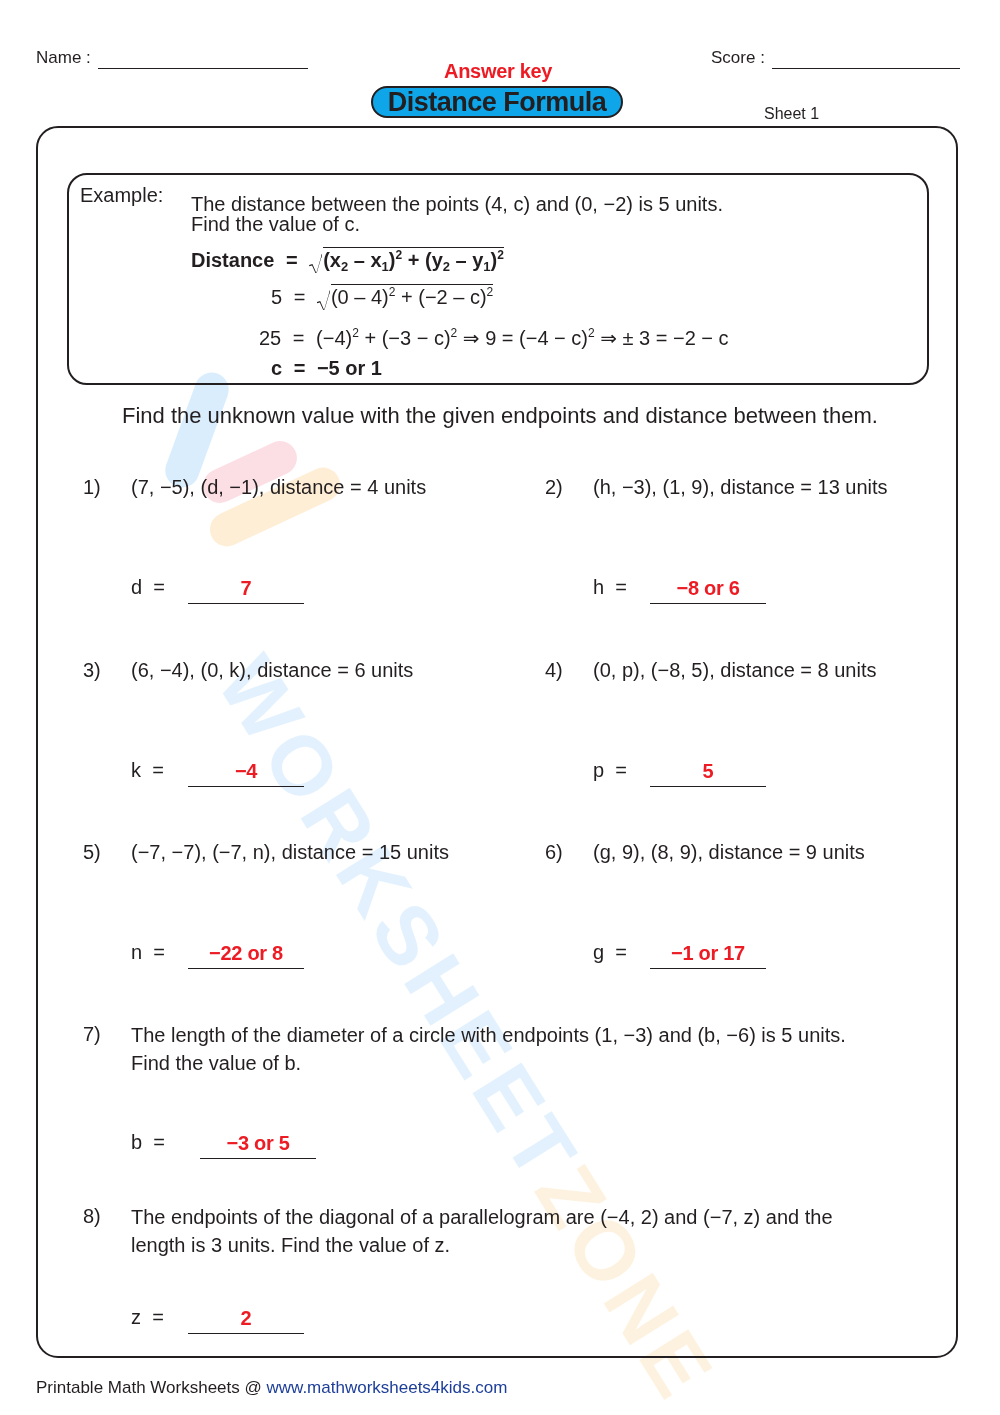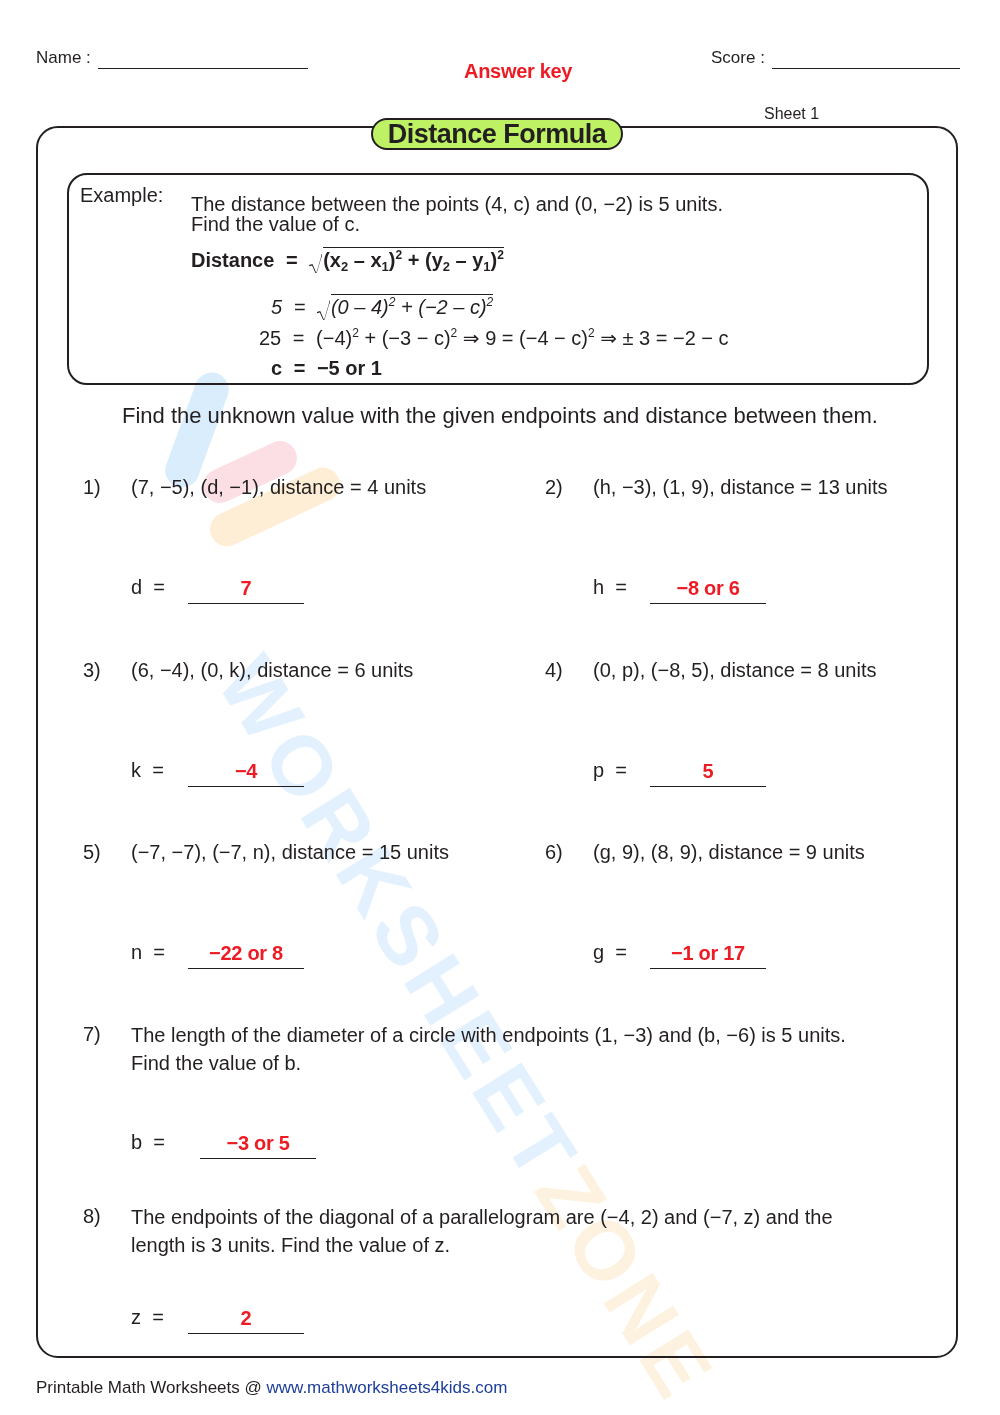--- a/index.html
+++ b/index.html
@@ -14,22 +14,22 @@
     .hdr-line { border-bottom: 1.5px solid #231f20; height: 0; }
     .answer-key { font-size: 20px; font-weight: bold; color: #ed1c24; letter-spacing: -0.3px; }
     .sheet-label { font-size: 16px; color: #231f20; }
 
     
     .frame {
       left: 36px; top: 126px; width: 922px; height: 1232px;
       border: 2px solid #231f20; border-radius: 22px; box-sizing: border-box;
     }
     .title-pill {
-      left: 371px; top: 118px; width: 252px; height: 32px;
-      border: 2px solid #231f20; border-radius: 16px; background: #bef264;
+      left: 371px; top: 86px; width: 252px; height: 32px;
+      border: 2px solid #231f20; border-radius: 16px; background: #0ea5e9;
       box-sizing: border-box; display: flex; align-items: center; justify-content: center;
       font-size: 27px; font-weight: bold; letter-spacing: -0.5px;
     }
 
     
     .example-box {
       left: 67px; top: 173px; width: 862px; height: 212px;
       border: 2px solid #231f20; border-radius: 20px; box-sizing: border-box;
     }
     .ex-label { left: 80px; top: 184px; font-size: 20px; text-decoration-thickness: 1px; text-underline-offset: 3px; }
@@ -75,40 +75,40 @@
 </head>
 <body>
 
 <div class="abs wm-stroke" style="left:180px;top:370px;width:34px;height:120px;background:#2a9df4;transform:rotate(20deg);"></div>
 <div class="abs wm-stroke" style="left:200px;top:455px;width:100px;height:34px;background:#f04e6e;transform:rotate(-25deg);"></div>
 <div class="abs wm-stroke" style="left:205px;top:490px;width:140px;height:34px;background:#f7a21b;transform:rotate(-25deg);"></div>
 <div class="abs wm-text"><span class="wm-blue">WORKSHEET</span><span class="wm-orange">ZONE</span></div>
 
 <div class="abs hdr-label" style="left:36px;top:48px;">Name :</div>
 <div class="abs hdr-line" style="left:98px;top:68px;width:210px;"></div>
-<div class="abs answer-key" style="left:464px;top:60px;text-align:center;">Answer key</div>
+<div class="abs answer-key" style="left:444px;top:60px;text-align:center;">Answer key</div>
 <div class="abs hdr-label" style="left:711px;top:48px;">Score :</div>
 <div class="abs hdr-line" style="left:772px;top:68px;width:188px;"></div>
 <div class="abs sheet-label" style="left:764px;top:105px;">Sheet 1</div>
 
 <div class="abs frame"></div>
 <div class="abs title-pill">Distance Formula</div>
 
 <div class="abs example-box"></div>
 <div class="abs ex-label">Example:</div>
 <div class="abs ex-text" style="left:191px;top:185px;margin-top:8px;">The distance between the points (4, c) and (0, −2) is 5 units.</div>
 <div class="abs ex-text" style="left:191px;top:213px;">Find the value of c.</div>
 
 <div class="abs ex-math bold" style="left:191px;top:247px;">
   <span>Distance</span>
   <span style="margin:0 6px;">=</span>
   <span class="sqrt"><span class="sqrt-body">(x<sub>2</sub> – x<sub>1</sub>)<sup>2</sup> + (y<sub>2</sub> – y<sub>1</sub>)<sup>2</sup></span></span>
 </div>
 
-<div class="abs ex-math" style="left:271px;top:294px;font-style:italic;">
+<div class="abs ex-math" style="left:271px;top:284px;">
   <span>5</span>
   <span style="margin:0 6px;">=</span>
   <span class="sqrt"><span class="sqrt-body">(0 – 4)<sup>2</sup> + (−2 – c)<sup>2</sup></span></span>
 </div>
 
 <div class="abs ex-math" style="left:259px;top:326px;">
   <span>25</span>
   <span style="margin:0 6px;">=</span>
   <span>(−4)</span><sup>2</sup><span> + (−3 − c)</span><sup>2</sup><span> ⇒ 9 = (−4 − c)</span><sup>2</sup><span> ⇒ ± 3 = −2 − c</span>
 </div>

